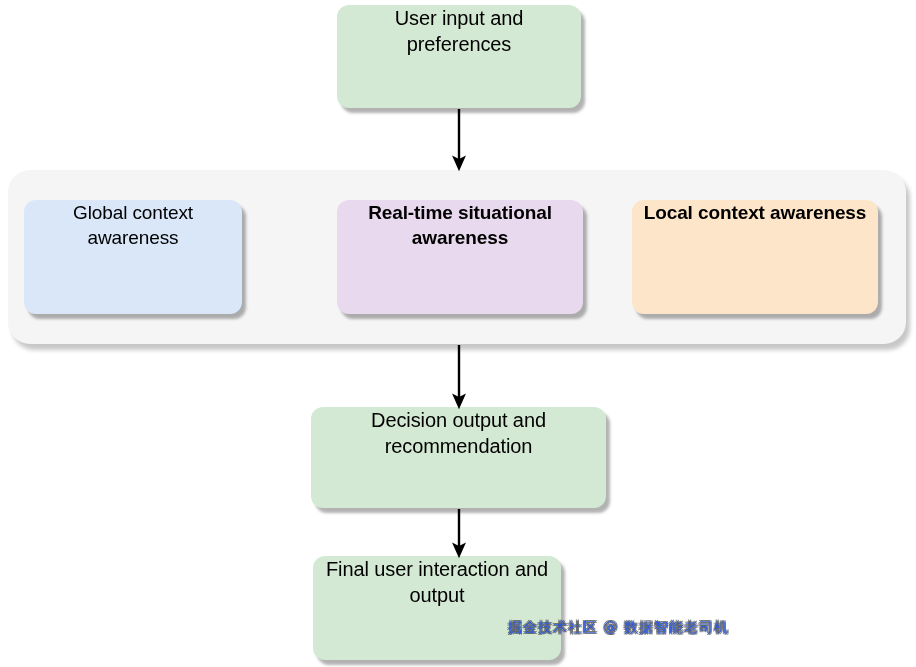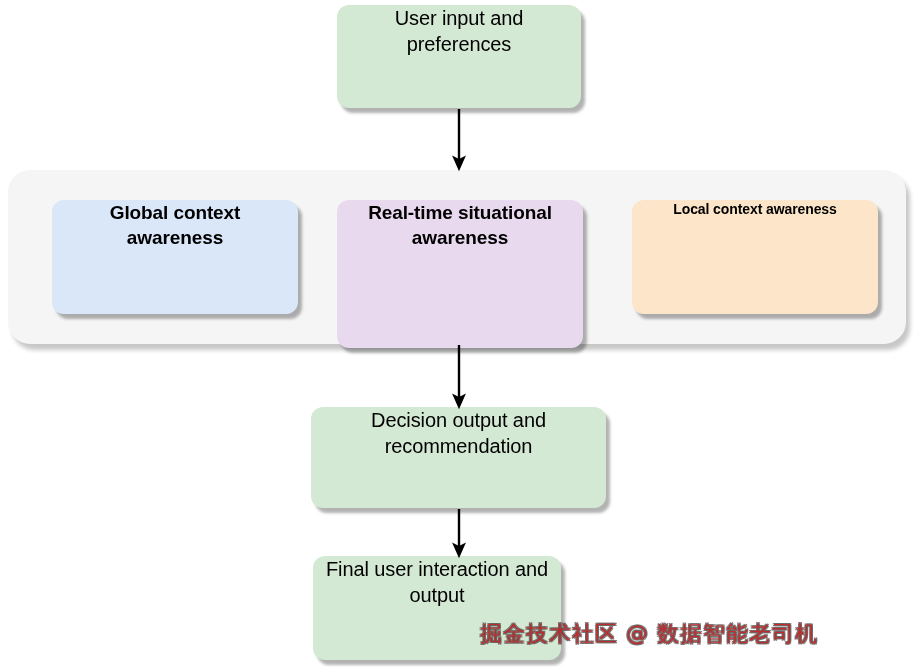--- a/index.html
+++ b/index.html
@@ -46,38 +46,38 @@
   }
   .group-box {
     position: absolute;
     left: 8px; top: 170px;
     width: 898px; height: 174px;
     background: #f5f5f5;
     border-radius: 22px;
     box-shadow: 4px 6px 4px rgba(0,0,0,0.22);
   }
   .n-global {
-    left: 52px; top: 200px;
-    width: 246px; height: 114px;
+    left: 24px; top: 200px;
+    width: 218px; height: 114px;
     background: #d9e7f9;
     font-size: 19px;
-    font-weight: 700;
+    font-weight: 400;
   }
   .n-realtime {
     left: 337px; top: 200px;
-    width: 246px; height: 148px;
+    width: 246px; height: 114px;
     background: #e9d9ef;
     font-size: 19px;
     font-weight: 700;
   }
   .n-local {
     left: 632px; top: 200px;
     width: 246px; height: 114px;
     background: #fce5c8;
-    font-size: 14px;
+    font-size: 19px;
     font-weight: 700;
   }
   .n-decision {
     left: 311px; top: 407px;
     width: 295px; height: 101px;
     background: #d4e9d3;
     font-size: 20px;
     font-weight: 400;
   }
   .n-final {
@@ -91,24 +91,24 @@
   .connector {
     position: absolute;
     left: 0; top: 0;
     width: 916px; height: 667px;
     pointer-events: none;
     overflow: visible;
   }
   
   .watermark {
     position: absolute;
-    left: 480px;
+    left: 508px;
     top: 619px;
-    font-size: 22px;
-    color: #b91c1c;
+    font-size: 14px;
+    color: #1d4ed8;
     opacity: 0.92;
     letter-spacing: 1px;
     text-shadow:
       -1px -1px 0 rgba(90,90,90,0.85),
        1px -1px 0 rgba(90,90,90,0.85),
       -1px  1px 0 rgba(90,90,90,0.85),
        1px  1px 0 rgba(90,90,90,0.85);
     white-space: nowrap;
     font-family: "DejaVu Sans", sans-serif;
   }

